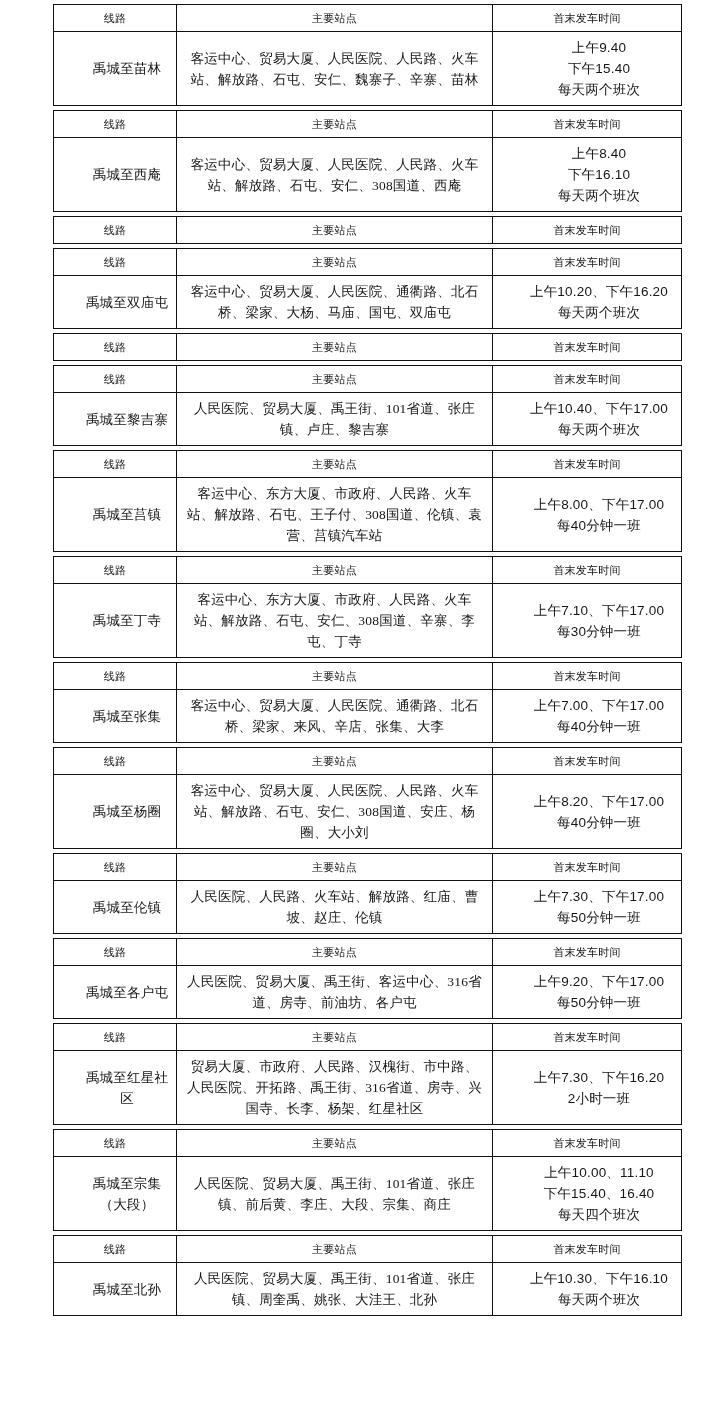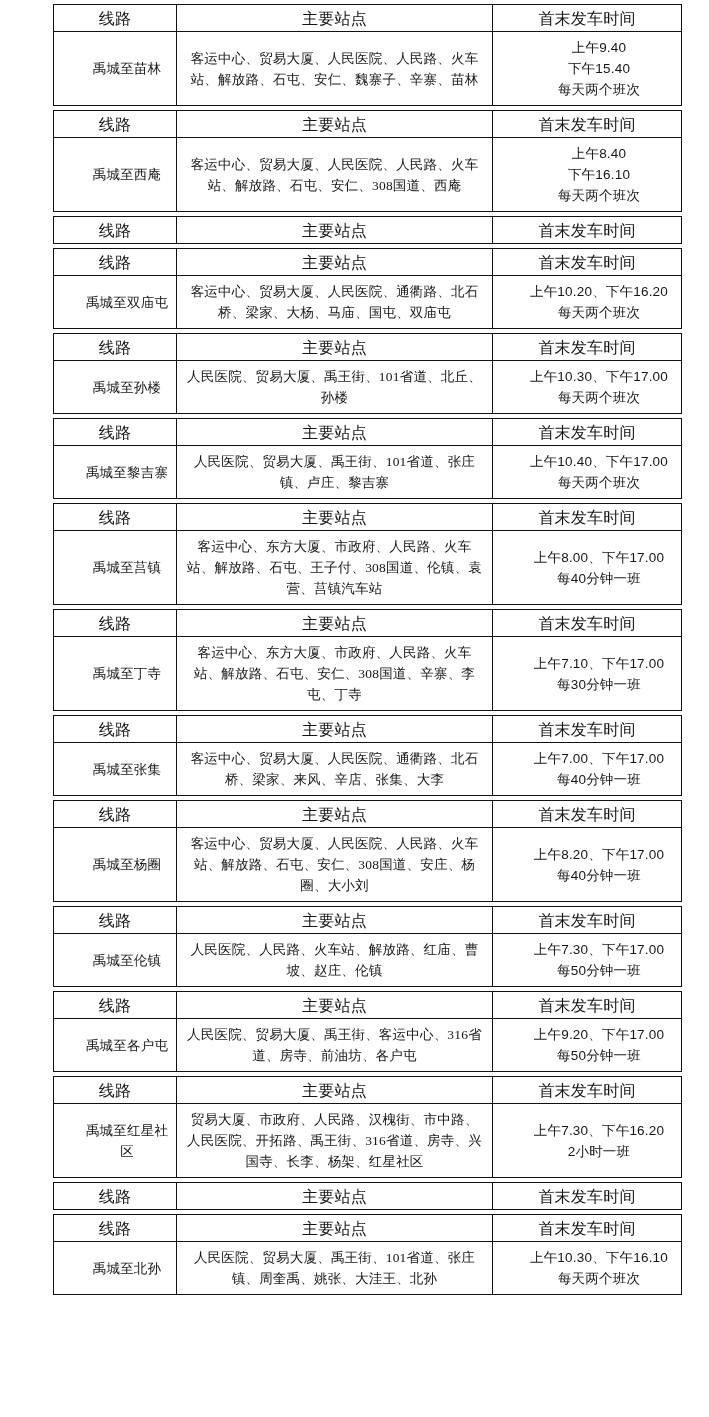--- a/index.html
+++ b/index.html
@@ -43,21 +43,21 @@
     color: #161616;
     letter-spacing: 0.2px;
   }
   .col-route   { width: 114px; }
   .col-stops   { width: 307px; }
   .col-times   { width: 180px; }
 
   .hdr td {
     height: 22px;
     padding: 2px 4px;
-    font-size: 16px;
+    font-size: 11px;
   }
   .body-row td {
     padding-top: 5px;
     padding-bottom: 5px;
     padding-left: 28px;
   }
   .cell-stops { padding-left: 10px !important; padding-right: 10px !important; font-family: Liberation Serif, serif; }
   .cell-times { line-height: 23px; }
   .cell-times span { display: block; }
 </style>
@@ -128,28 +128,20 @@
           </tr>
         </tbody>
       </table>
       <table class="route-table">
         <tbody>
           <tr class="hdr">
             <td class="col-route">线路</td>
             <td class="col-stops">主要站点</td>
             <td class="col-times">首末发车时间</td>
           </tr>
-          <tr class="body-row">
-            <td class="col-route cell-route">禹城至孙楼</td>
-            <td class="col-stops cell-stops">人民医院、贸易大厦、禹王街、101省道、北丘、孙楼</td>
-            <td class="col-times cell-times">
-              <span>上午10.30、下午17.00</span>
-              <span>每天两个班次</span>
-            </td>
-          </tr>
         </tbody>
       </table>
       <table class="route-table">
         <tbody>
           <tr class="hdr">
             <td class="col-route">线路</td>
             <td class="col-stops">主要站点</td>
             <td class="col-times">首末发车时间</td>
           </tr>
           <tr class="body-row">
@@ -280,20 +272,29 @@
             </td>
           </tr>
         </tbody>
       </table>
       <table class="route-table">
         <tbody>
           <tr class="hdr">
             <td class="col-route">线路</td>
             <td class="col-stops">主要站点</td>
             <td class="col-times">首末发车时间</td>
+          </tr>
+          <tr class="body-row">
+            <td class="col-route cell-route">禹城至宗集（大段）</td>
+            <td class="col-stops cell-stops">人民医院、贸易大厦、禹王街、101省道、张庄镇、前后黄、李庄、大段、宗集、商庄</td>
+            <td class="col-times cell-times">
+              <span>上午10.00、11.10</span>
+              <span>下午15.40、16.40</span>
+              <span>每天四个班次</span>
+            </td>
           </tr>
         </tbody>
       </table>
       <table class="route-table">
         <tbody>
           <tr class="hdr">
             <td class="col-route">线路</td>
             <td class="col-stops">主要站点</td>
             <td class="col-times">首末发车时间</td>
           </tr>

